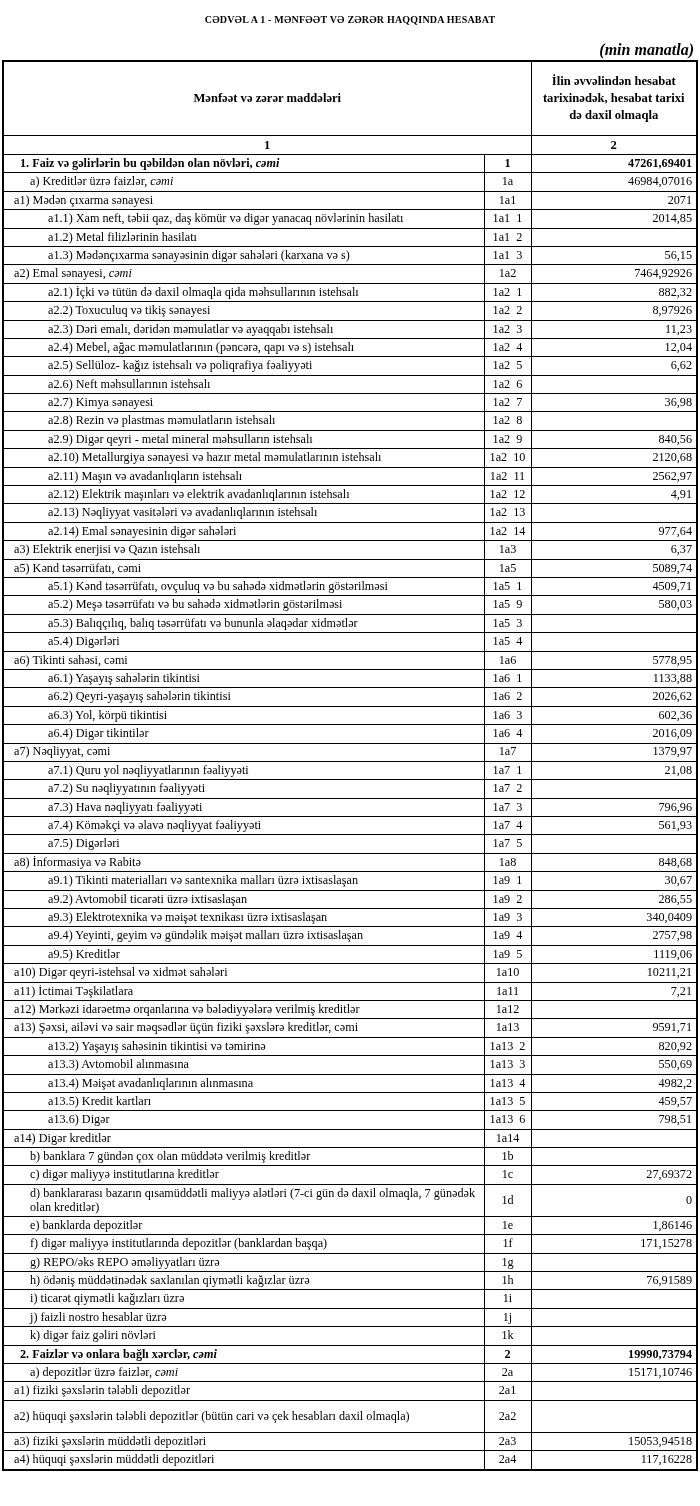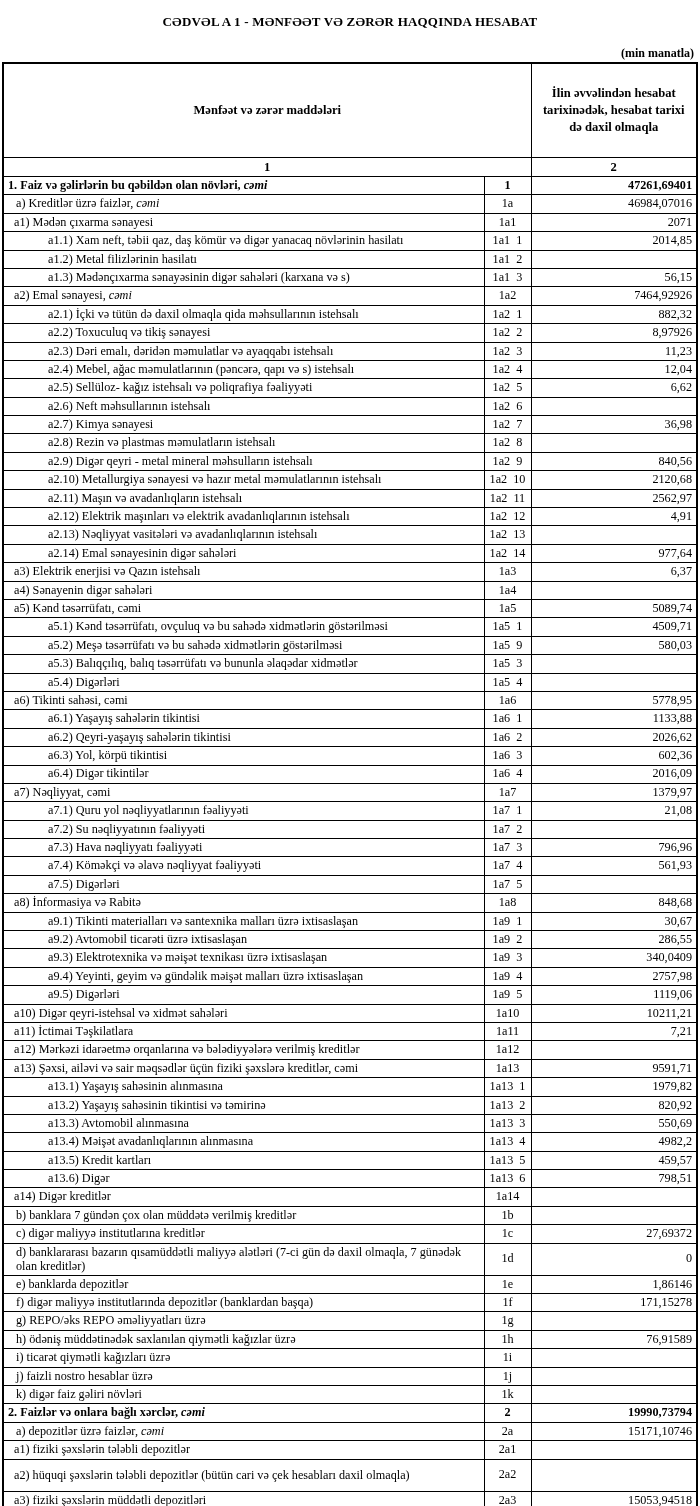--- a/index.html
+++ b/index.html
@@ -9,30 +9,31 @@
     color: #000000;
     font-family: "Liberation Serif", "DejaVu Serif", serif;
   }
   .page {
     width: 700px;
     height: 1506px;
     overflow: hidden;
     background: #ffffff;
   }
   .page-title {
-    font-size: 13px;
+    font-size: 10px;
     font-weight: bold;
     text-align: center;
     margin: 14px 0 16px 0;
     letter-spacing: 0.2px;
   }
   .unit-note {
     text-align: right;
+    font-style: italic;
     font-weight: bold;
-    font-size: 12px;
+    font-size: 16px;
     margin: 10px 6px 1px 0;
   }
   table.report {
     border-collapse: collapse;
     table-layout: fixed;
     width: 694px;
     margin-left: 2px;
     border: 2px solid #000;
   }
   table.report th, table.report td {
@@ -40,28 +41,28 @@
     overflow: hidden;
     vertical-align: middle;
   }
   thead th {
     font-weight: bold;
     text-align: center;
     font-size: 12.6px;
     background: #fff;
   }
   th.h-items { height: 61px; }
-  th.h-value { height: 61px; padding: 16px 8px; line-height: 1.35; font-family: Liberation Serif, serif; }
+  th.h-value { height: 61px; padding: 6px 8px; line-height: 1.35; font-family: Liberation Serif, serif; }
   th.h-num { height: 16px; font-size: 12.6px; }
   tbody td { height: 15.4px; font-size: 12.2px; line-height: 1.1; }
   td.c-name  { padding-right: 2px; white-space: nowrap; }
   td.c-code  { text-align: center; white-space: pre; }
   td.c-value { text-align: right; padding-right: 4px; padding-top: 1px; vertical-align: top; }
-  tr.lvl0 td.c-name { padding-left: 4px; }
-  tr.lvl1 td.c-name { padding-left: 12px; }
+  tr.lvl0 td.c-name { padding-left: 16px; }
+  tr.lvl1 td.c-name { padding-left: 26px; }
   tr.lvl2 td.c-name { padding-left: 10px; }
   tr.lvl3 td.c-name { padding-left: 44px; margin-left: 8px; }
   tr.bold td { font-weight: bold; }
   tr.tall td { height: 29px; margin-left: 43px; }
   tr.tall td.c-name {
     white-space: normal;
     line-height: 14px;
     padding-top: 1px;
     padding-bottom: 1px;
     vertical-align: middle;
@@ -196,25 +197,20 @@
           <td class="c-name">a2.14) Emal sənayesinin digər sahələri</td>
           <td class="c-code">1a2  14</td>
           <td class="c-value">977,64</td>
         </tr>
         <tr class="lvl2">
           <td class="c-name">a3) Elektrik enerjisi və Qazın istehsalı</td>
           <td class="c-code">1a3</td>
           <td class="c-value">6,37</td>
         </tr>
         <tr class="lvl2">
-          <td class="c-name">a4) Sənayenin digər sahələri</td>
-          <td class="c-code">1a4</td>
-          <td class="c-value"></td>
-        </tr>
-        <tr class="lvl2">
           <td class="c-name">a5) Kənd təsərrüfatı, cəmi</td>
           <td class="c-code">1a5</td>
           <td class="c-value">5089,74</td>
         </tr>
         <tr class="lvl3">
           <td class="c-name">a5.1) Kənd təsərrüfatı, ovçuluq və bu sahədə xidmətlərin göstərilməsi</td>
           <td class="c-code">1a5  1</td>
           <td class="c-value">4509,71</td>
         </tr>
         <tr class="lvl3">
@@ -306,21 +302,21 @@
           <td class="c-name">a9.3) Elektrotexnika və məişət texnikası üzrə ixtisaslaşan</td>
           <td class="c-code">1a9  3</td>
           <td class="c-value">340,0409</td>
         </tr>
         <tr class="lvl3">
           <td class="c-name">a9.4) Yeyinti, geyim və gündəlik məişət malları üzrə ixtisaslaşan</td>
           <td class="c-code">1a9  4</td>
           <td class="c-value">2757,98</td>
         </tr>
         <tr class="lvl3">
-          <td class="c-name">a9.5) Digərləri</td>
+          <td class="c-name">a9.5) Kreditlər</td>
           <td class="c-code">1a9  5</td>
           <td class="c-value">1119,06</td>
         </tr>
         <tr class="lvl2">
           <td class="c-name">a10) Digər qeyri-istehsal və xidmət sahələri</td>
           <td class="c-code">1a10</td>
           <td class="c-value">10211,21</td>
         </tr>
         <tr class="lvl2">
           <td class="c-name">a11) İctimai Təşkilatlara</td>
@@ -329,25 +325,20 @@
         </tr>
         <tr class="lvl2">
           <td class="c-name">a12) Mərkəzi  idarəetmə orqanlarına və bələdiyyələrə verilmiş kreditlər</td>
           <td class="c-code">1a12</td>
           <td class="c-value"></td>
         </tr>
         <tr class="lvl2">
           <td class="c-name">a13) Şəxsi, ailəvi və sair məqsədlər üçün fiziki şəxslərə kreditlər, cəmi</td>
           <td class="c-code">1a13</td>
           <td class="c-value">9591,71</td>
-        </tr>
-        <tr class="lvl3">
-          <td class="c-name">a13.1) Yaşayış sahəsinin alınmasına</td>
-          <td class="c-code">1a13  1</td>
-          <td class="c-value">1979,82</td>
         </tr>
         <tr class="lvl3">
           <td class="c-name">a13.2) Yaşayış sahəsinin tikintisi və təmirinə</td>
           <td class="c-code">1a13  2</td>
           <td class="c-value">820,92</td>
         </tr>
         <tr class="lvl3">
           <td class="c-name">a13.3) Avtomobil alınmasına</td>
           <td class="c-code">1a13  3</td>
           <td class="c-value">550,69</td>

